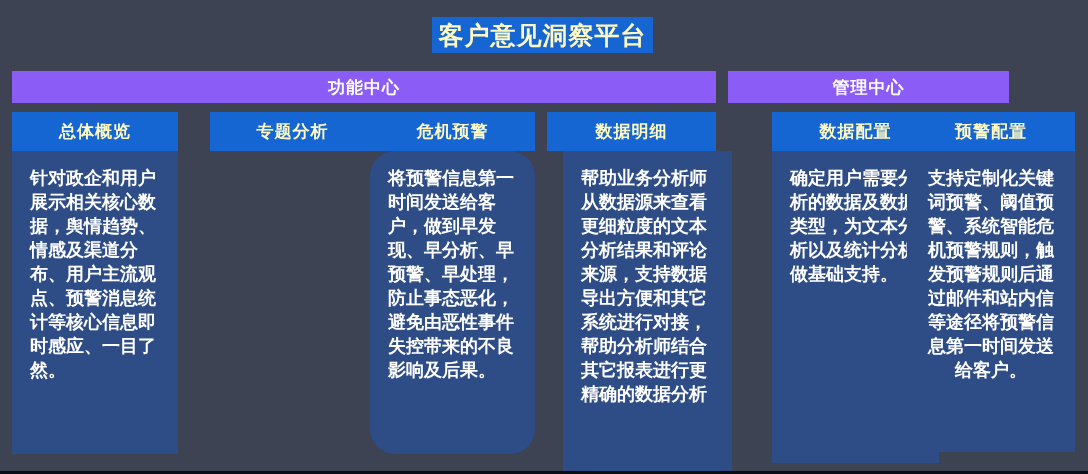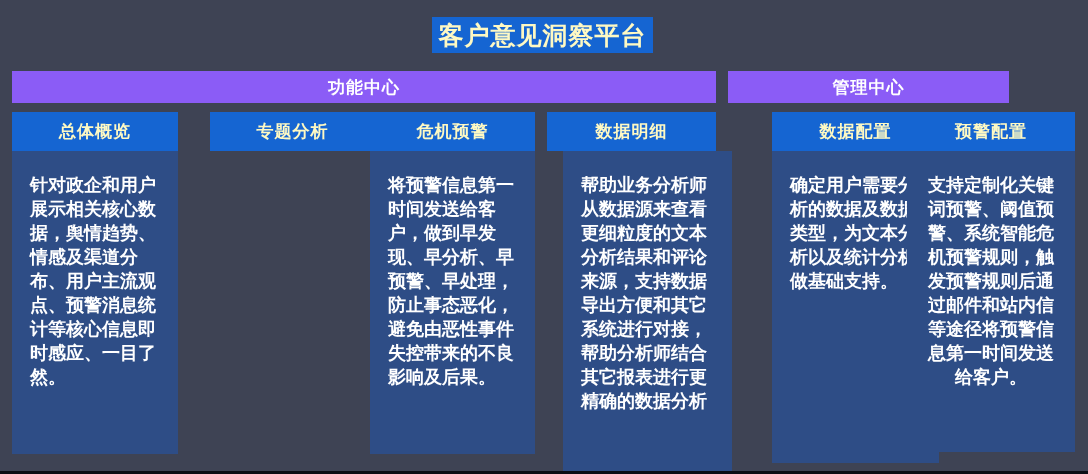--- a/index.html
+++ b/index.html
@@ -55,35 +55,35 @@
     letter-spacing: 1px;
   }
   .card-body {
     position: absolute;
     top: 151px;
     background: #2e4d86;
     color: #ffffff;
     font-size: 18px;
     font-weight: bold;
     line-height: 24px;
-    padding: 22px 18px;
+    padding: 15px 18px;
     box-sizing: border-box;
     text-align: left;
     word-break: break-all;
   }
   
   .col1 { left: 12px;  width: 166px; }
   .col2 { left: 210px; width: 165px; }
   .col3 { left: 370px; width: 165px; }
   .col4 { left: 547px; width: 169px; }
   .col5 { left: 728px; width: 167px; margin-left: 44px; }
   .col6 { left: 907px; width: 168px; }
   .h1 { height: 303px; }
   .h2 { height: 278px; }
-  .h3 { height: 303px; }
+  .h3 { height: 303px; border-radius: 25px; }
   .h4 { height: 336px; margin-left: 16px; }
   .h5 { height: 312px; }
   .h6 { height: 301px; text-align: center; }
   .bottom-bar {
     position: absolute;
     left: 0; top: 471px;
     width: 1088px; height: 3px;
     background: #0a0d14;
   }
 </style>

